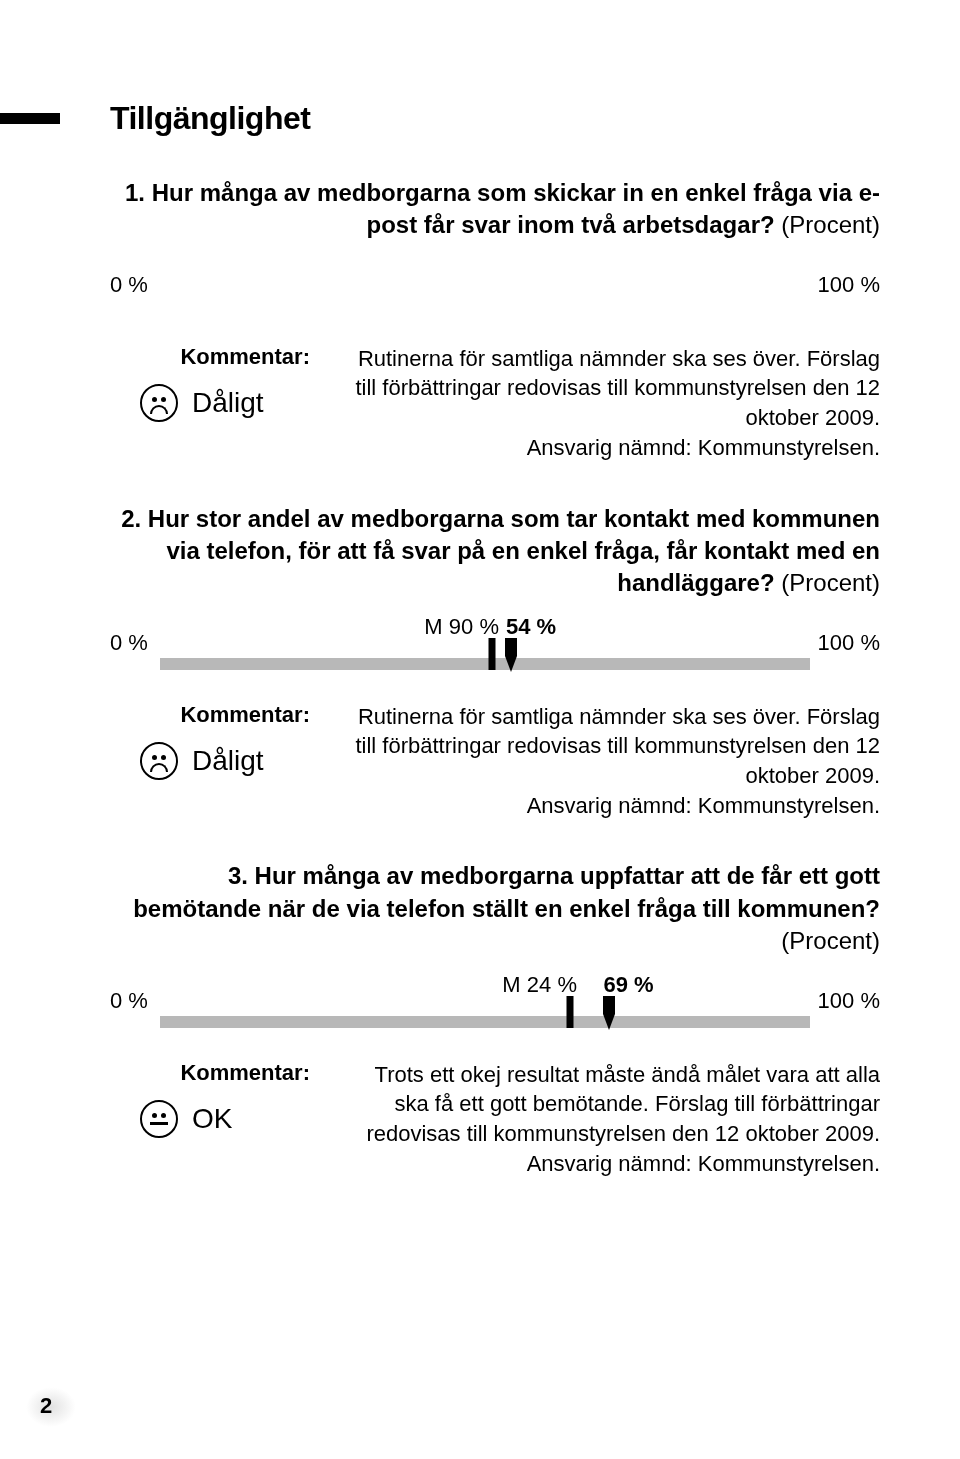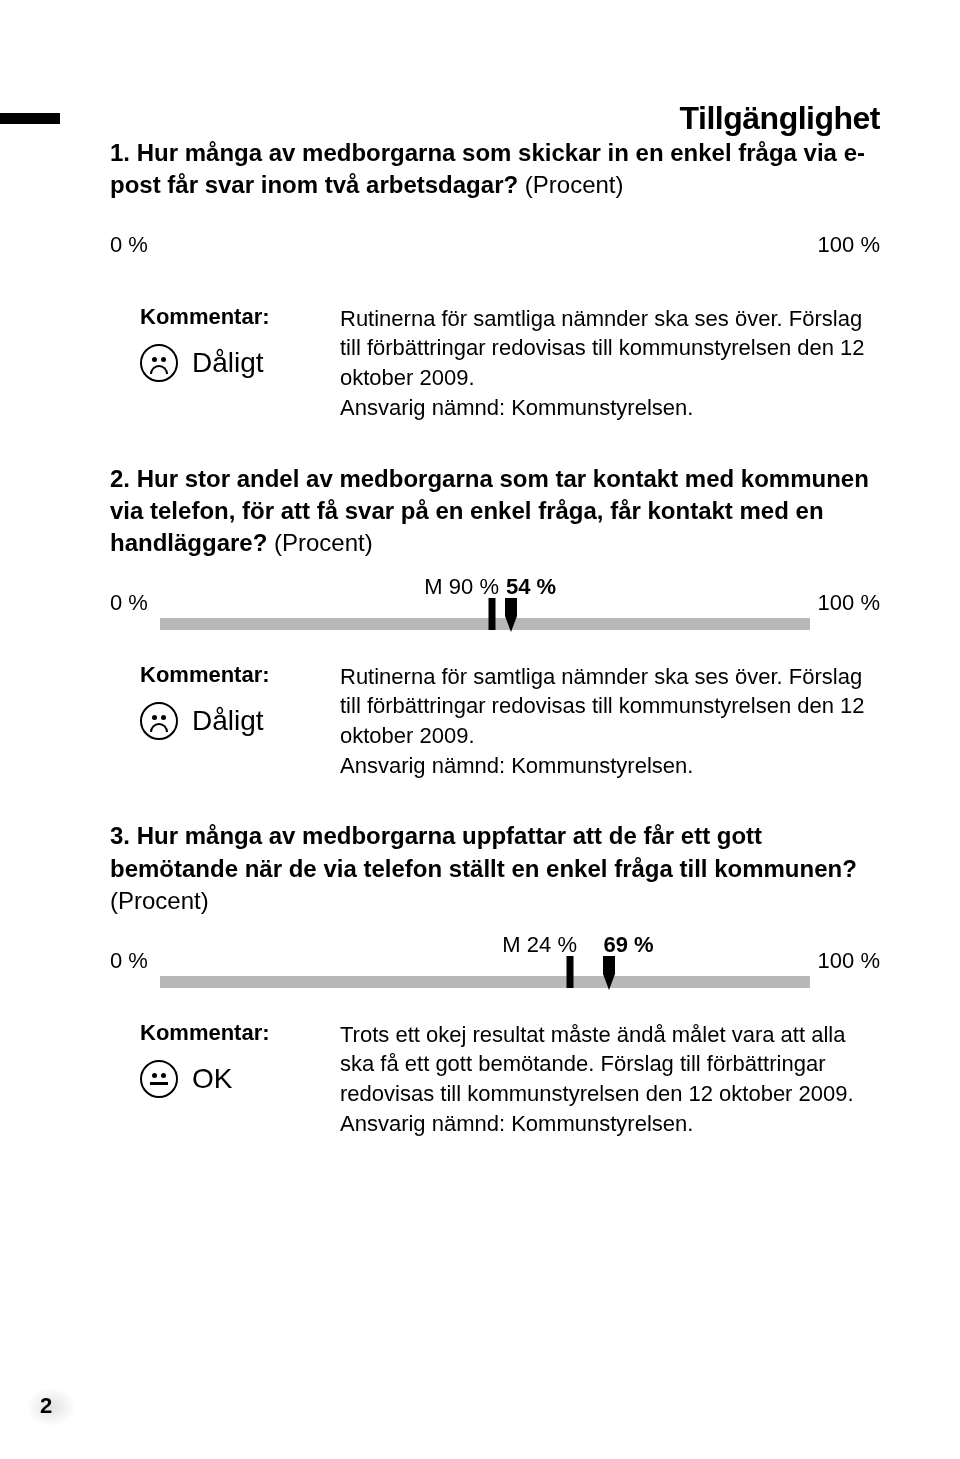--- a/index.html
+++ b/index.html
@@ -10,37 +10,38 @@
       margin: 0 auto;
       color: #000;
     }
     .page {
       padding: 100px 80px 40px 110px;
       position: relative;
       min-height: 1459px;
     }
     .header {
       position: relative;
-      text-align: right;
+      margin-bottom: 40px;
     }
     .header-bar {
       position: absolute;
       left: -120px;
       top: 13px;
       width: 70px;
       height: 11px;
       background: #000;
     }
     .header-title {
       font-size: 32px;
       font-weight: 700;
       letter-spacing: -0.5px;
     }
     .item {
       margin-bottom: 30px;
+      text-align: right;
     }
     .qtext {
       font-size: 24px;
       line-height: 1.35;
       font-weight: 400;
       margin-bottom: 8px;
     }
     .qtext .num { font-weight: 700; }
     .qtext .bold { font-weight: 700; }
     .qtext .unit { font-weight: 400; }

